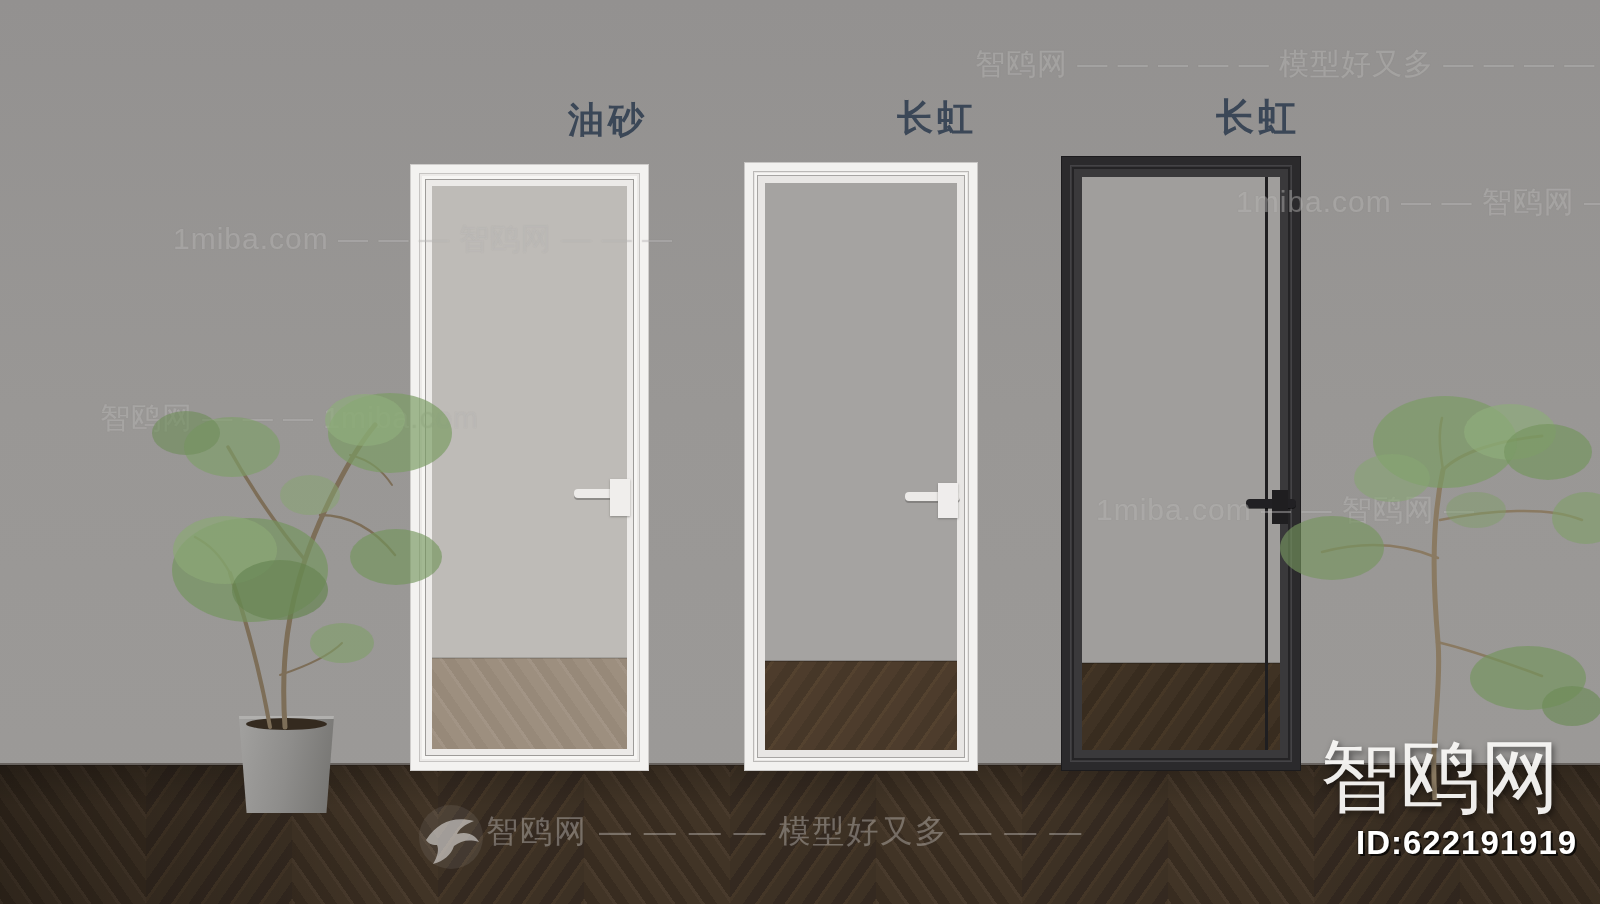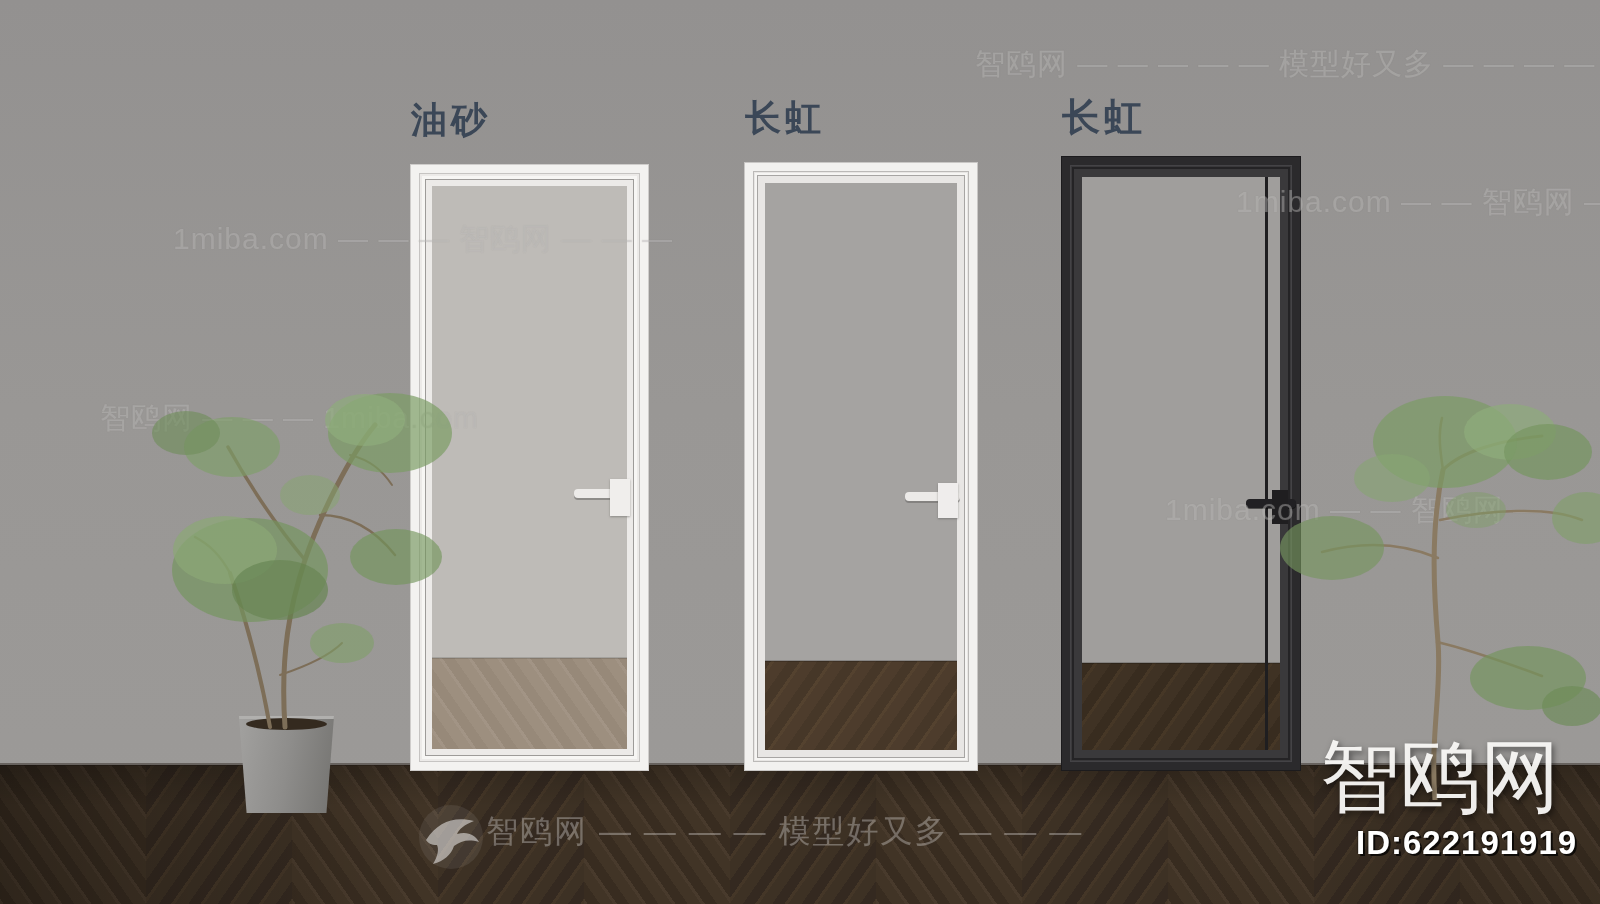--- a/index.html
+++ b/index.html
@@ -47,21 +47,21 @@
   .door3 .glass{left:12px;top:12px;right:12px;bottom:12px;}
   .door3 .gwall{top:0;height:486px;background:#a09e9c;}
   .door3 .gfloor{top:486px;height:200px;
      background:repeating-linear-gradient(-55deg,#463726 0 3px,#382c1f 3px 13px,#3f3224 13px 24px);}
   .door3 .leafline{right:12px;top:0;bottom:0;width:3px;background:#1f1e20;}
 
   .horizon{position:absolute;left:0;width:100%;height:2px;background:rgba(0,0,0,.18);}
 
   
   .door-label{font-family:"Liberation Serif",serif;font-weight:700;color:#3b4757;
-              letter-spacing:4px;text-align:left;}
+              letter-spacing:4px;text-align:right;}
 
   
   .wm{color:rgba(255,255,255,.22);font-size:30px;white-space:nowrap;letter-spacing:1px;
       text-shadow:0 0 1px rgba(120,118,116,.35);}
   #wm-banner{color:rgba(255,255,255,.30);font-size:32px;white-space:nowrap;letter-spacing:2px;}
 
   
   #site-logo{font-family:Liberation Sans, sans-serif;font-size:80px;font-weight:400;
              color:rgba(250,249,247,.95);letter-spacing:0px;line-height:1;
              text-shadow:2px 3px 6px rgba(0,0,0,.5);}
@@ -133,21 +133,21 @@
   <div class="abs handle-plate" style="left:1272px;top:490px;width:16px;height:34px;background:#1f1e20;"></div>
 
   <div class="abs door-label" style="left:411px;top:96px;width:237px;font-size:36px;">油砂</div>
   <div class="abs door-label" style="left:745px;top:94px;width:232px;font-size:36px;">长虹</div>
   <div class="abs door-label" style="left:1062px;top:92px;width:238px;font-size:38px;">长虹</div>
 
   <div class="abs wm" style="left:975px;top:44px;">智鸥网 — — — — — 模型好又多 — — — —</div>
   <div class="abs wm" style="left:1236px;top:182px;">1miba.com — — 智鸥网 — —</div>
   <div class="abs wm" style="left:142px;top:219px;margin-left:31px;">1miba.com — — — 智鸥网 — — —</div>
   <div class="abs wm" style="left:100px;top:398px;">智鸥网 — — — 1miba.com</div>
-  <div class="abs wm" style="left:1165px;top:490px;">1miba.com — — 智鸥网 —</div>
+  <div class="abs wm" style="left:1096px;top:490px;">1miba.com — — 智鸥网 —</div>
 
   <div id="pot" class="abs">
     <div class="rim"></div>
     <div class="soil"></div>
   </div>
 
   <svg class="abs" style="left:120px;top:375px;" width="340" height="360" viewBox="0 0 340 360">
     <g stroke="#7d6e58" fill="none" stroke-linecap="round">
       <path d="M165,352 C160,280 170,230 185,185 C200,140 230,80 255,50" stroke-width="5"></path>
       <path d="M185,185 C160,155 135,120 108,72" stroke-width="3.5"></path>

